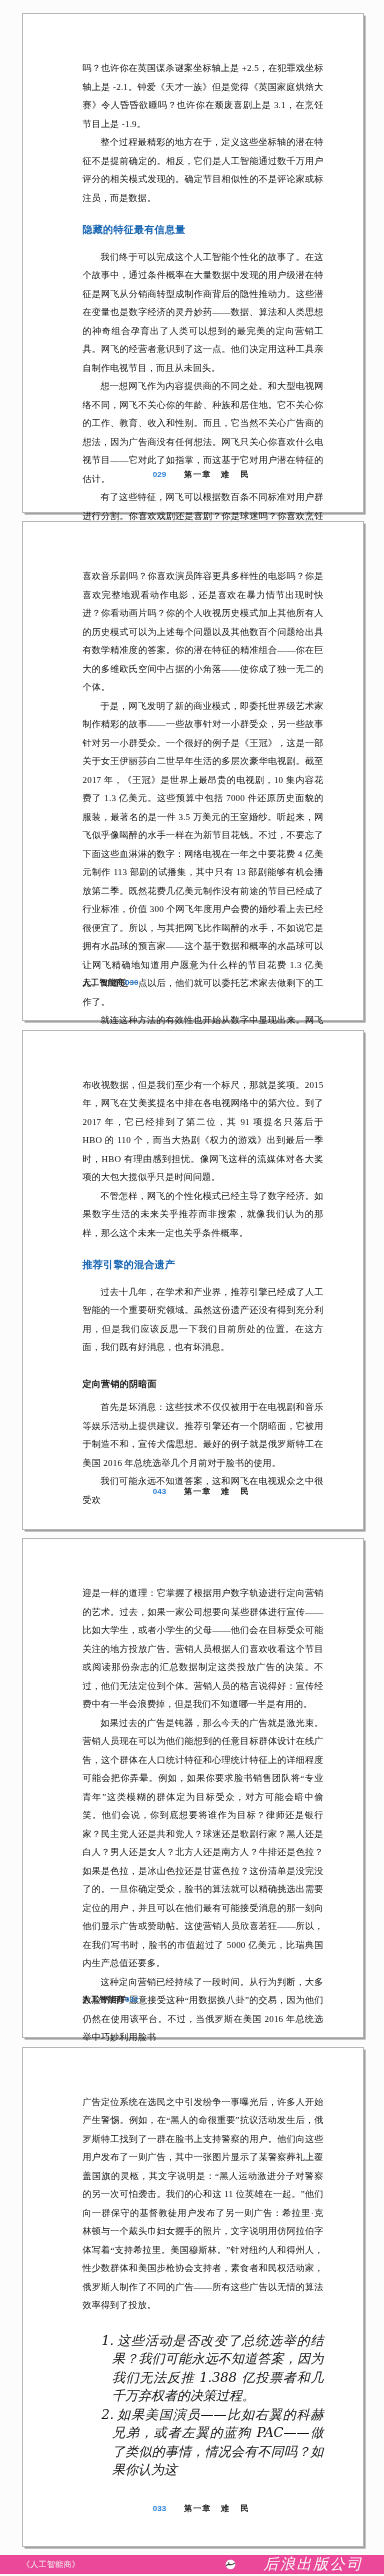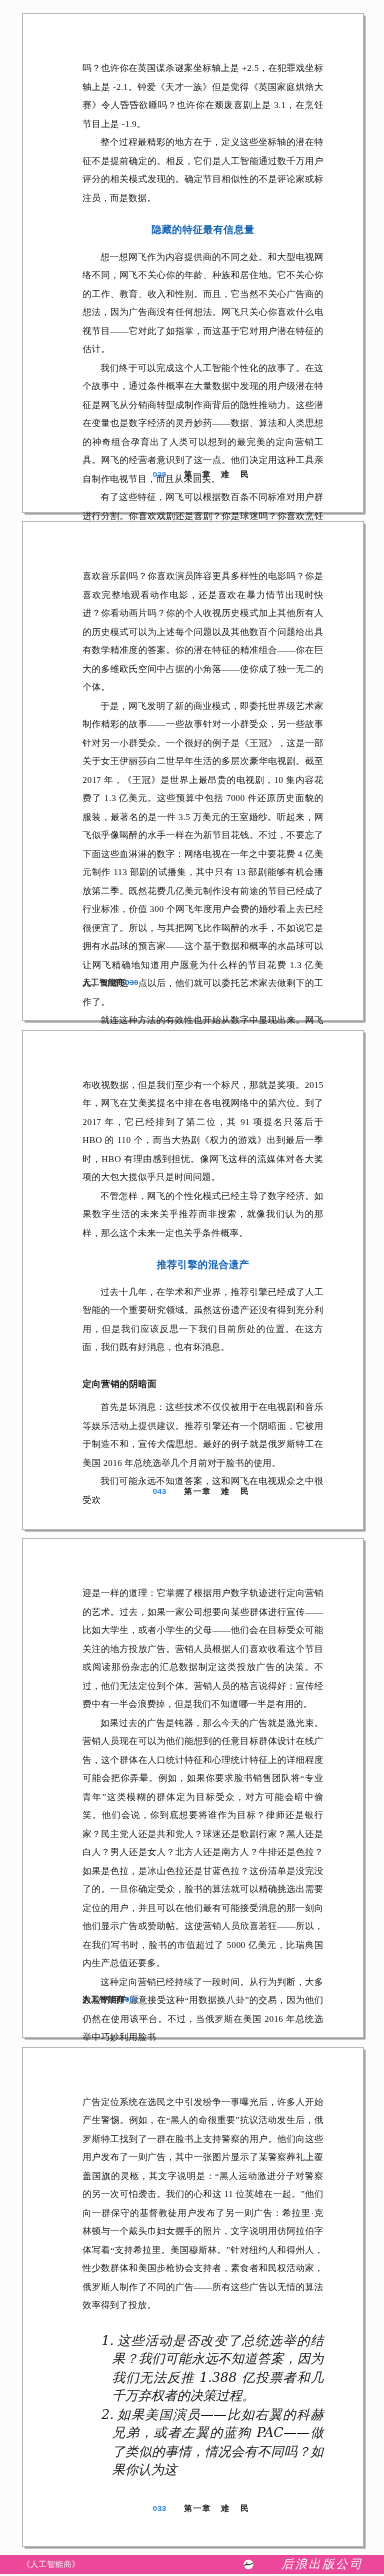--- a/index.html
+++ b/index.html
@@ -40,21 +40,20 @@
     letter-spacing: 0.2px;
   }
   .ind { text-indent: 2em; }
   .h-blue {
     margin: 16px 0 10.5px 0;
     font-family: "Liberation Sans", "DejaVu Sans", sans-serif;
     font-size: 10px;
     font-weight: 700;
     color: #1a67b4;
     letter-spacing: 0.3px;
-    text-align: center;
   }
   .h-black {
     margin: 21px 0 7.4px 0;
     font-family: "Liberation Sans", "DejaVu Sans", sans-serif;
     font-size: 9px;
     font-weight: 700;
     color: #1c1c1c;
     letter-spacing: 0.3px;
   }
   .list {
@@ -109,38 +108,38 @@
   }
   .bar-publisher {
     display: flex;
     align-items: center;
     gap: 3.2px;
   }
   .pub-logo { width: 11px; height: 11px; display: block; }
   .pub-name {
     font-family: Liberation Mono, monospace;
     font-style: italic;
-    font-size: 12px;
+    font-size: 15px;
     color: #fafafa;
     letter-spacing: 1.6px;
     margin-left: 24px;
   }
 </style>
 </head>
 <body>
 
 <div class="stage">
 
   <div class="page">
     <div class="content">
       <p class="body-p">吗？也许你在英国谋杀谜案坐标轴上是 +2.5，在犯罪戏坐标轴上是 -2.1。钟爱《天才一族》但是觉得《英国家庭烘焙大赛》令人昏昏欲睡吗？也许你在颓废喜剧上是 3.1，在烹饪节目上是 -1.9。</p>
       <p class="body-p ind">整个过程最精彩的地方在于，定义这些坐标轴的潜在特征不是提前确定的。相反，它们是人工智能通过数千万用户评分的相关模式发现的。确定节目相似性的不是评论家或标注员，而是数据。</p>
       <h2 class="h-blue">隐藏的特征最有信息量</h2>
+      <p class="body-p ind">我们终于可以完成这个人工智能个性化的故事了。在这个故事中，通过条件概率在大量数据中发现的用户级潜在特征是网飞从分销商转型成制作商背后的隐性推动力。这些潜在变量也是数字经济的灵丹妙药——数据、算法和人类思想的神奇组合孕育出了人类可以想到的最完美的定向营销工具。网飞的经营者意识到了这一点。他们决定用这种工具亲自制作电视节目，而且从未回头。</p>
       <p class="body-p ind">想一想网飞作为内容提供商的不同之处。和大型电视网络不同，网飞不关心你的年龄、种族和居住地。它不关心你的工作、教育、收入和性别。而且，它当然不关心广告商的想法，因为广告商没有任何想法。网飞只关心你喜欢什么电视节目——它对此了如指掌，而这基于它对用户潜在特征的估计。</p>
-      <p class="body-p ind">我们终于可以完成这个人工智能个性化的故事了。在这个故事中，通过条件概率在大量数据中发现的用户级潜在特征是网飞从分销商转型成制作商背后的隐性推动力。这些潜在变量也是数字经济的灵丹妙药——数据、算法和人类思想的神奇组合孕育出了人类可以想到的最完美的定向营销工具。网飞的经营者意识到了这一点。他们决定用这种工具亲自制作电视节目，而且从未回头。</p>
       <p class="body-p ind">有了这些特征，网飞可以根据数百条不同标准对用户群进行分割。你喜欢戏剧还是喜剧？你是球迷吗？你喜欢烹饪节目吗？你</p>
     </div>
     <div class="footer f-right">
       <span class="pnum">029</span><span class="chap">第一章</span><span class="sect">难 民</span>
     </div>
   </div>
 
   <div class="page">
     <div class="content">
       <p class="body-p">喜欢音乐剧吗？你喜欢演员阵容更具多样性的电影吗？你是喜欢完整地观看动作电影，还是喜欢在暴力情节出现时快进？你看动画片吗？你的个人收视历史模式加上其他所有人的历史模式可以为上述每个问题以及其他数百个问题给出具有数学精准度的答案。你的潜在特征的精准组合——你在巨大的多维欧氏空间中占据的小角落——使你成了独一无二的个体。</p>

